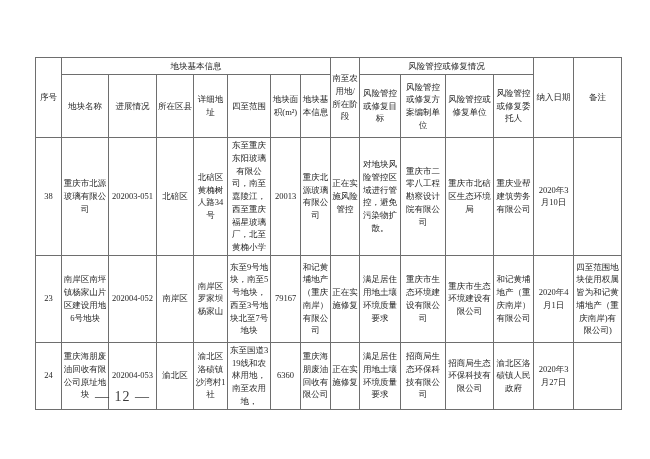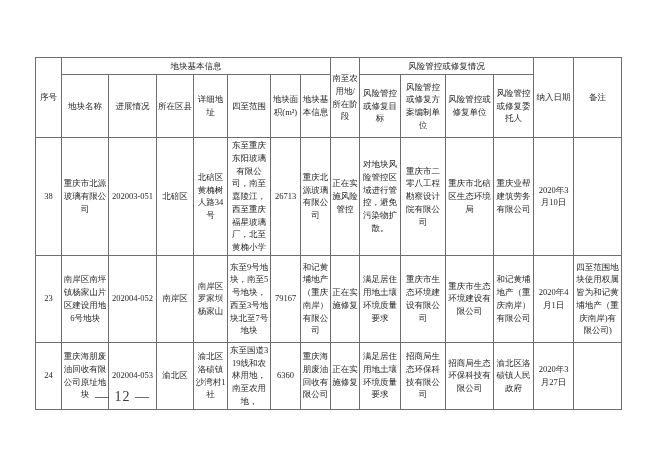--- a/index.html
+++ b/index.html
@@ -90,21 +90,21 @@
       </tr>
     </thead>
     <tbody>
       <tr class="row-22">
         <td>38</td>
         <td>重庆市北源玻璃有限公司</td>
         <td>202003-051</td>
         <td>北碚区</td>
         <td>北碚区黄桷树人路34号</td>
         <td>东至重庆东阳玻璃有限公司，南至嘉陵江，西至重庆福星玻璃厂，北至黄桷小学</td>
-        <td>26713</td>
+        <td>20013</td>
         <td>重庆北源玻璃有限公司</td>
         <td>正在实施风险管控</td>
         <td>对地块风险管控区域进行管控，避免污染物扩散。</td>
         <td>重庆市二零八工程勘察设计院有限公司</td>
         <td>重庆市北碚区生态环境局</td>
         <td>重庆业帮建筑劳务有限公司</td>
         <td>2020年3月10日</td>
         <td></td>
       </tr>
       <tr class="row-23">

